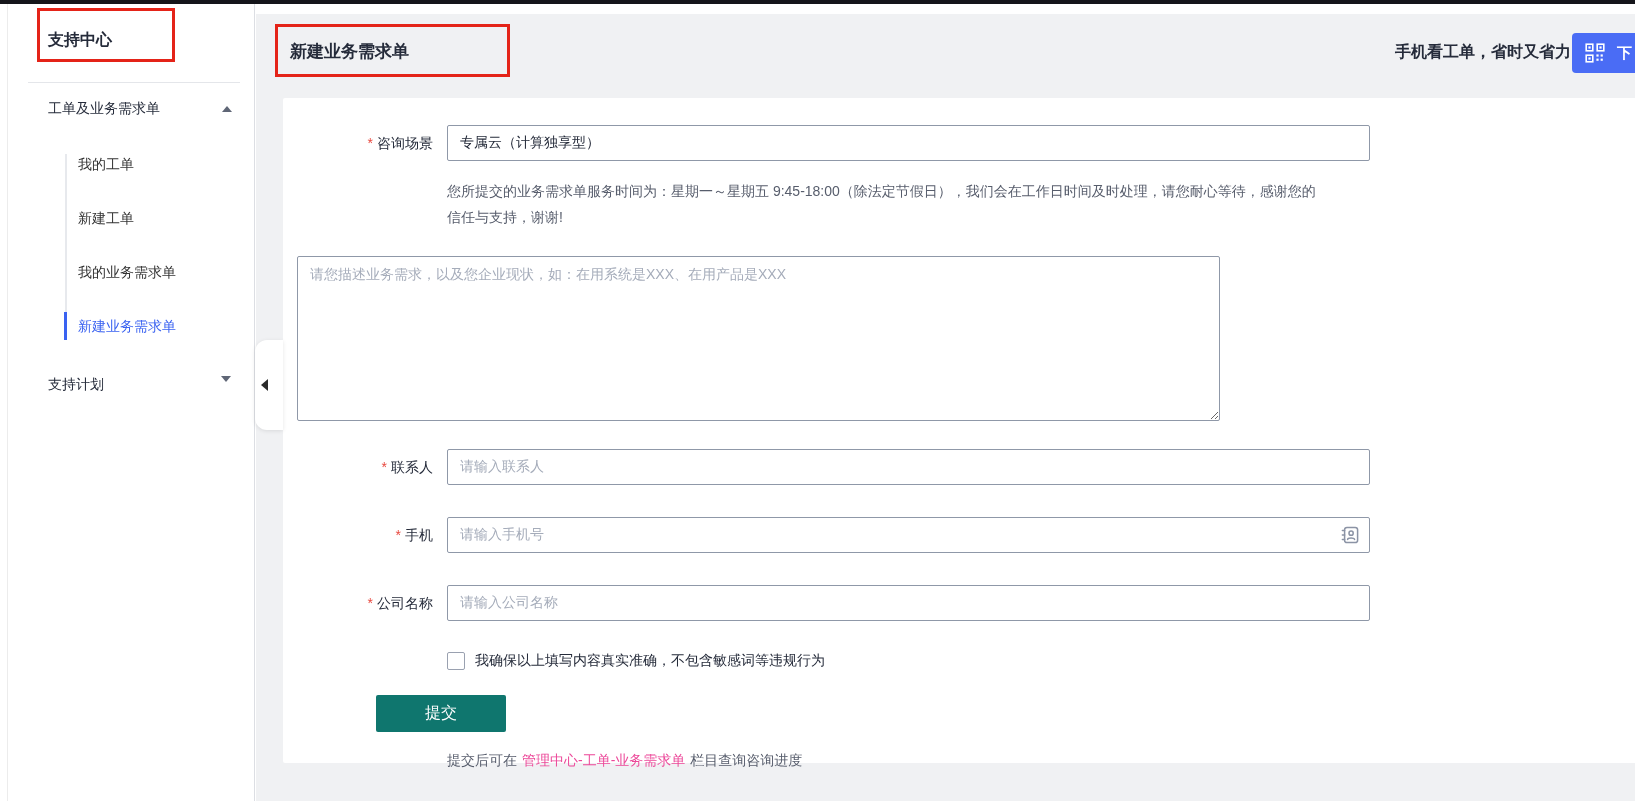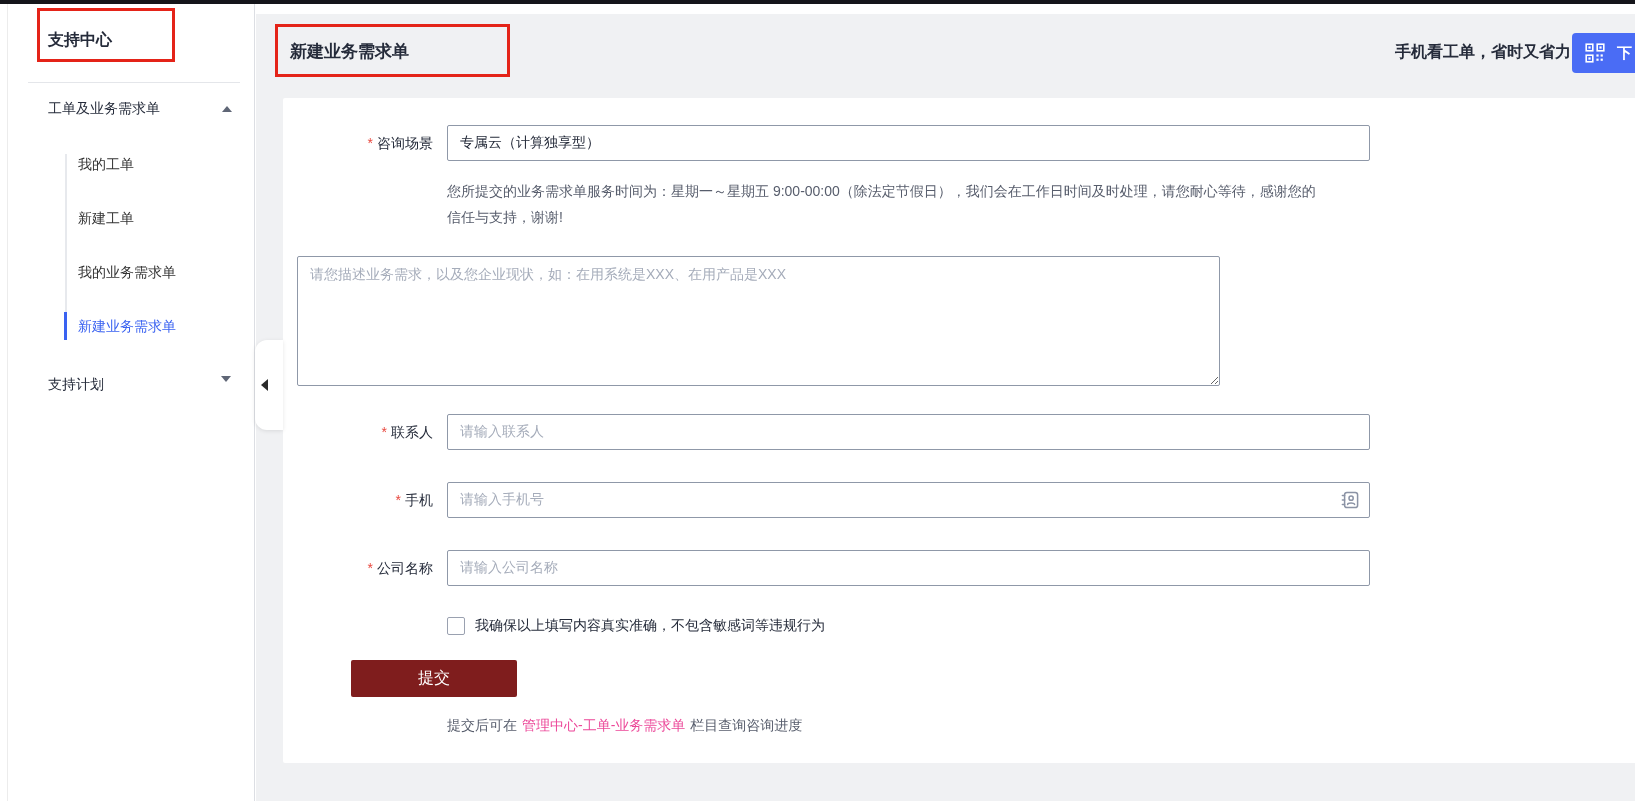--- a/index.html
+++ b/index.html
@@ -55,31 +55,31 @@
   .frow { display:flex; }
   .label-cell { width:150px; flex-shrink:0; text-align:right; font-size:14px; color:#252b3a; line-height:36px; }
   .label-top { line-height:20px; padding-top:9px; }
   .req { color:#e8483f; margin-right:4px; }
   .control { margin-left:14px; width:923px; position:relative; }
   input.text { width:100%; height:36px; border:1px solid #8f98a8; border-radius:2px; padding:0 12px;
     font-size:14px; color:#252b3a; outline:none; background:#fff;
     font-family:Liberation Serif, serif; }
   input.text::placeholder, textarea::placeholder { color:#a5acba; }
   input.with-icon { padding-right:42px; }
-  textarea.desc { width:100%; height:130px; border:1px solid #8f98a8; border-radius:2px; padding:9px 12px;
+  textarea.desc { width:100%; height:165px; border:1px solid #8f98a8; border-radius:2px; padding:9px 12px;
     font-size:14px; color:#252b3a; outline:none; resize:both;
     font-family:"Liberation Sans","DejaVu Sans",sans-serif; }
   .helper { margin:17px 0 26px 164px; width:880px; font-size:14px; color:#575d6c; line-height:26px; }
   .mt24 { margin-top:24px; } .mt32 { margin-top:32px; }
   .contact-icon { position:absolute; right:10px; top:8px; }
   .agree-row { margin:31px 0 0 164px; display:flex; align-items:center; gap:10px; }
   .agree-box { appearance:none; -webkit-appearance:none; width:18px; height:18px; border:1px solid #9aa1b0;
     border-radius:2px; background:#fff; cursor:pointer; flex-shrink:0; }
   .agree-label { font-size:14px; color:#252b3a; cursor:pointer; }
-  .submit-btn { margin:25px 0 0 68px; width:166px; height:37px; background:#7f1d1d; color:#fff;
+  .submit-btn { margin:25px 0 0 93px; width:130px; height:37px; background:#0f766e; color:#fff;
     font-size:16px; border:none; border-radius:2px; cursor:pointer; display:block;
     font-family:"Liberation Sans","DejaVu Sans",sans-serif; }
   .foot-note { margin:20px 0 0 164px; font-size:14px; color:#575d6c; }
   .foot-link { color:#ec4899; cursor:pointer; text-decoration:none; margin:0 5px; }
 </style>
 </head>
 <body>
 
 <div class="topbar"></div>
 <div class="left-edge-line"></div>
@@ -135,21 +135,21 @@
 <div class="card">
   <div class="form">
 
     <div class="frow">
       <div class="label-cell"><span class="req">*</span><span>咨询场景</span></div>
       <div class="control">
         <input class="text" type="text" value="专属云（计算独享型）" style="">
       </div>
     </div>
 
-    <div class="helper">您所提交的业务需求单服务时间为：星期一～星期五 9:00-00:00（除法定节假日），我们会在工作日时间及时处理，请您耐心等待，感谢您的信任与支持，谢谢!</div>
+    <div class="helper">您所提交的业务需求单服务时间为：星期一～星期五 9:45-18:00（除法定节假日），我们会在工作日时间及时处理，请您耐心等待，感谢您的信任与支持，谢谢!</div>
 
     <div class="frow">
       <div class="control">
         <textarea class="desc" placeholder="请您描述业务需求，以及您企业现状，如：在用系统是XXX、在用产品是XXX" style=""></textarea>
       </div>
     </div>
 
     <div class="frow mt24">
       <div class="label-cell"><span class="req">*</span><span>联系人</span></div>
       <div class="control">

